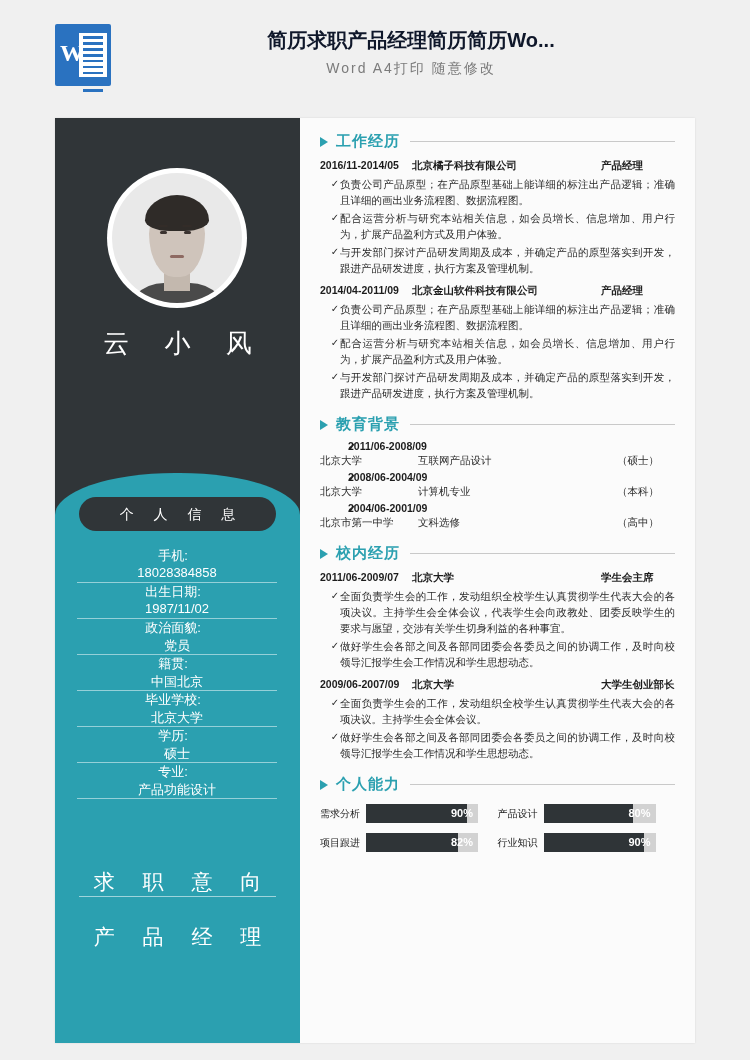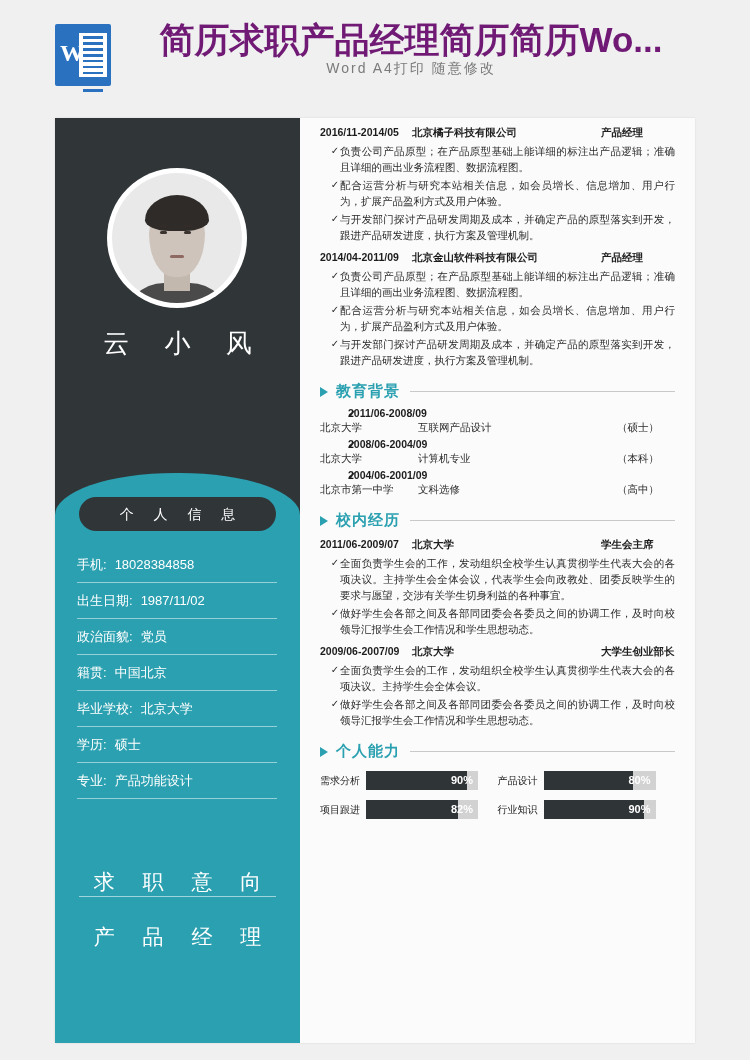--- a/index.html
+++ b/index.html
@@ -51,23 +51,23 @@
     background: #2a72c0;
     margin: 3.4px 4px 0 4px;
   }
   .header-text {
     margin-left: 16px;
     flex: 1 1 auto;
     text-align: center;
     padding-top: 2px;
   }
   .title {
-    font-size: 35px;
+    font-size: 20px;
     font-weight: bold;
-    color: #701a75;
+    color: #0f172a;
     letter-spacing: 0px;
     line-height: 40px;
     white-space: nowrap;
     overflow: hidden;
   }
   .subtitle {
     font-size: 14px;
     color: #7b7b7b;
     letter-spacing: 2px;
   }
@@ -197,20 +197,21 @@
     width: 200px;
   }
   .info-row {
     height: 36px;
     border-bottom: 1px solid rgba(255,255,255,0.5);
     color: #ffffff;
     font-size: 13px;
     display: flex;
     align-items: center;
     white-space: nowrap;
+    flex-direction: column;
   }
   .info-row .k { margin-right: 8px; }
   .info-row .v { }
 
   .goal-block {
     position: absolute;
     left: 0; top: 395px;
     width: 245px;
   }
   .goal-title {
@@ -448,20 +449,25 @@
         <div class="goal-block">
           <div class="goal-title">求 职 意 向</div>
           <div class="goal-value">产 品 经 理</div>
         </div>
       </div>
     </div>
 
     <div class="right-col">
 
       <div class="sec">
+        <div class="sec-head">
+          <span class="tri"></span>
+          <span class="sec-title">工作经历</span>
+          <span class="sec-rule"></span>
+        </div>
 
         <div class="job">
           <div class="job-line">
             <span class="date">2016/11-2014/05</span>
             <span class="org">北京橘子科技有限公司</span>
             <span class="role">产品经理</span>
           </div>
           <div class="bullets">
             <div class="bullet">
               <span class="chk">✓</span>

